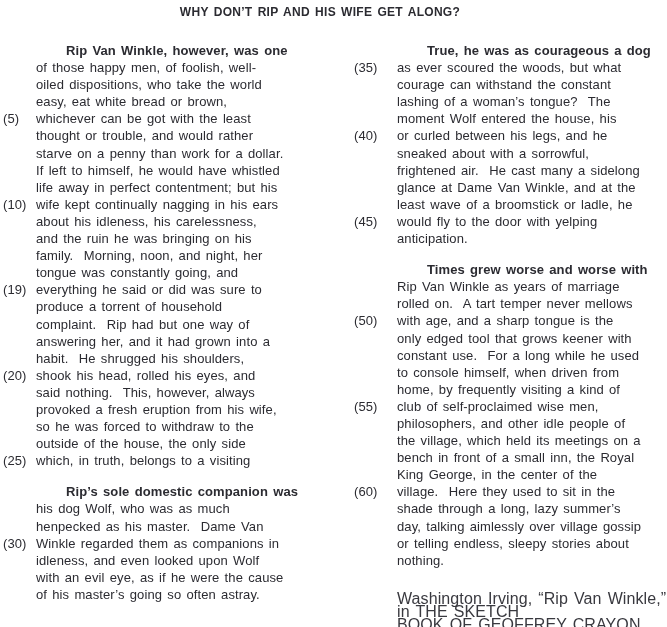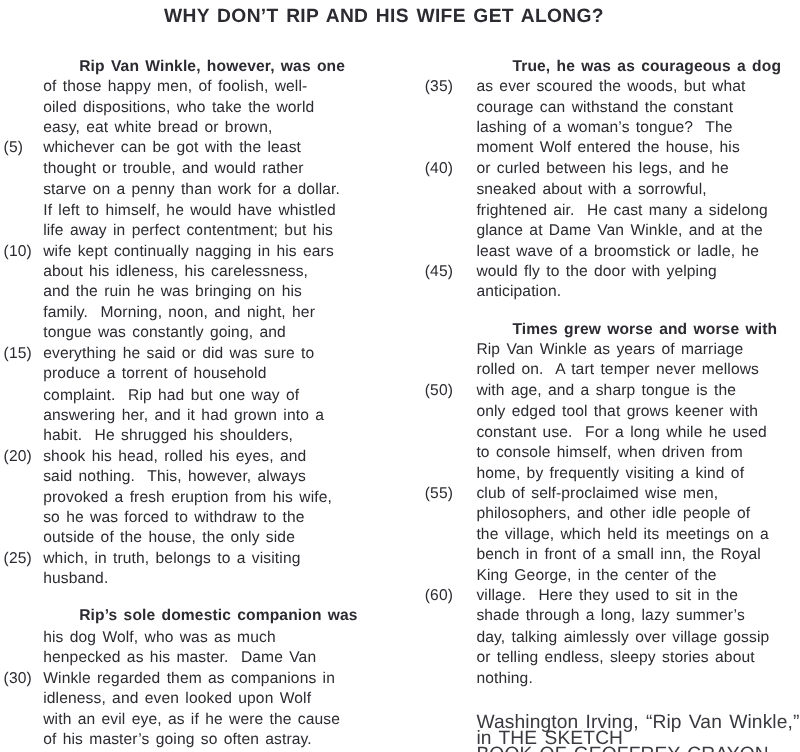--- a/index.html
+++ b/index.html
@@ -11,21 +11,21 @@
     font-family: "Liberation Sans", sans-serif;
     color: var(--text);
     overflow: hidden;
   }
   .page { width: 667px; height: 627px; position: relative; }
   .title {
     margin: 0;
     padding-top: 5px;
     width: 640px;
     text-align: center;
-    font-size: 16px;
+    font-size: 12px;
     font-weight: bold;
     letter-spacing: 0.3px;
     word-spacing: 1.5px;
     color: var(--text);
   }
   .cols {
     display: flex;
     padding-top: 23px;
   }
   .col { font-size: 13px; line-height: 17.1px; letter-spacing: 0.1px; word-spacing: 1.5px; }
@@ -120,21 +120,21 @@
           <span class="num"></span>
           <span class="txt">family.&nbsp; Morning, noon, and night, her</span>
         </div>
 
         <div class="line">
           <span class="num"></span>
           <span class="txt">tongue was constantly going, and</span>
         </div>
 
         <div class="line">
-          <span class="num">(15)</span>
+          <span class="num">(19)</span>
           <span class="txt">everything he said or did was sure to</span>
         </div>
 
         <div class="line">
           <span class="num"></span>
           <span class="txt">produce a torrent of household</span>
         </div>
 
         <div class="line">
           <span class="num"></span>
@@ -176,21 +176,20 @@
           <span class="txt">outside of the house, the only side</span>
         </div>
 
         <div class="line">
           <span class="num">(25)</span>
           <span class="txt">which, in truth, belongs to a visiting</span>
         </div>
 
         <div class="line">
           <span class="num"></span>
-          <span class="txt">husband.</span>
         </div>
 
         <div class="line gap">
           <span class="num"></span>
           <span class="txt"></span>
         </div>
 
         <div class="line indent">
           <span class="num"></span>
           <span class="txt">Rip’s sole domestic companion was</span>

